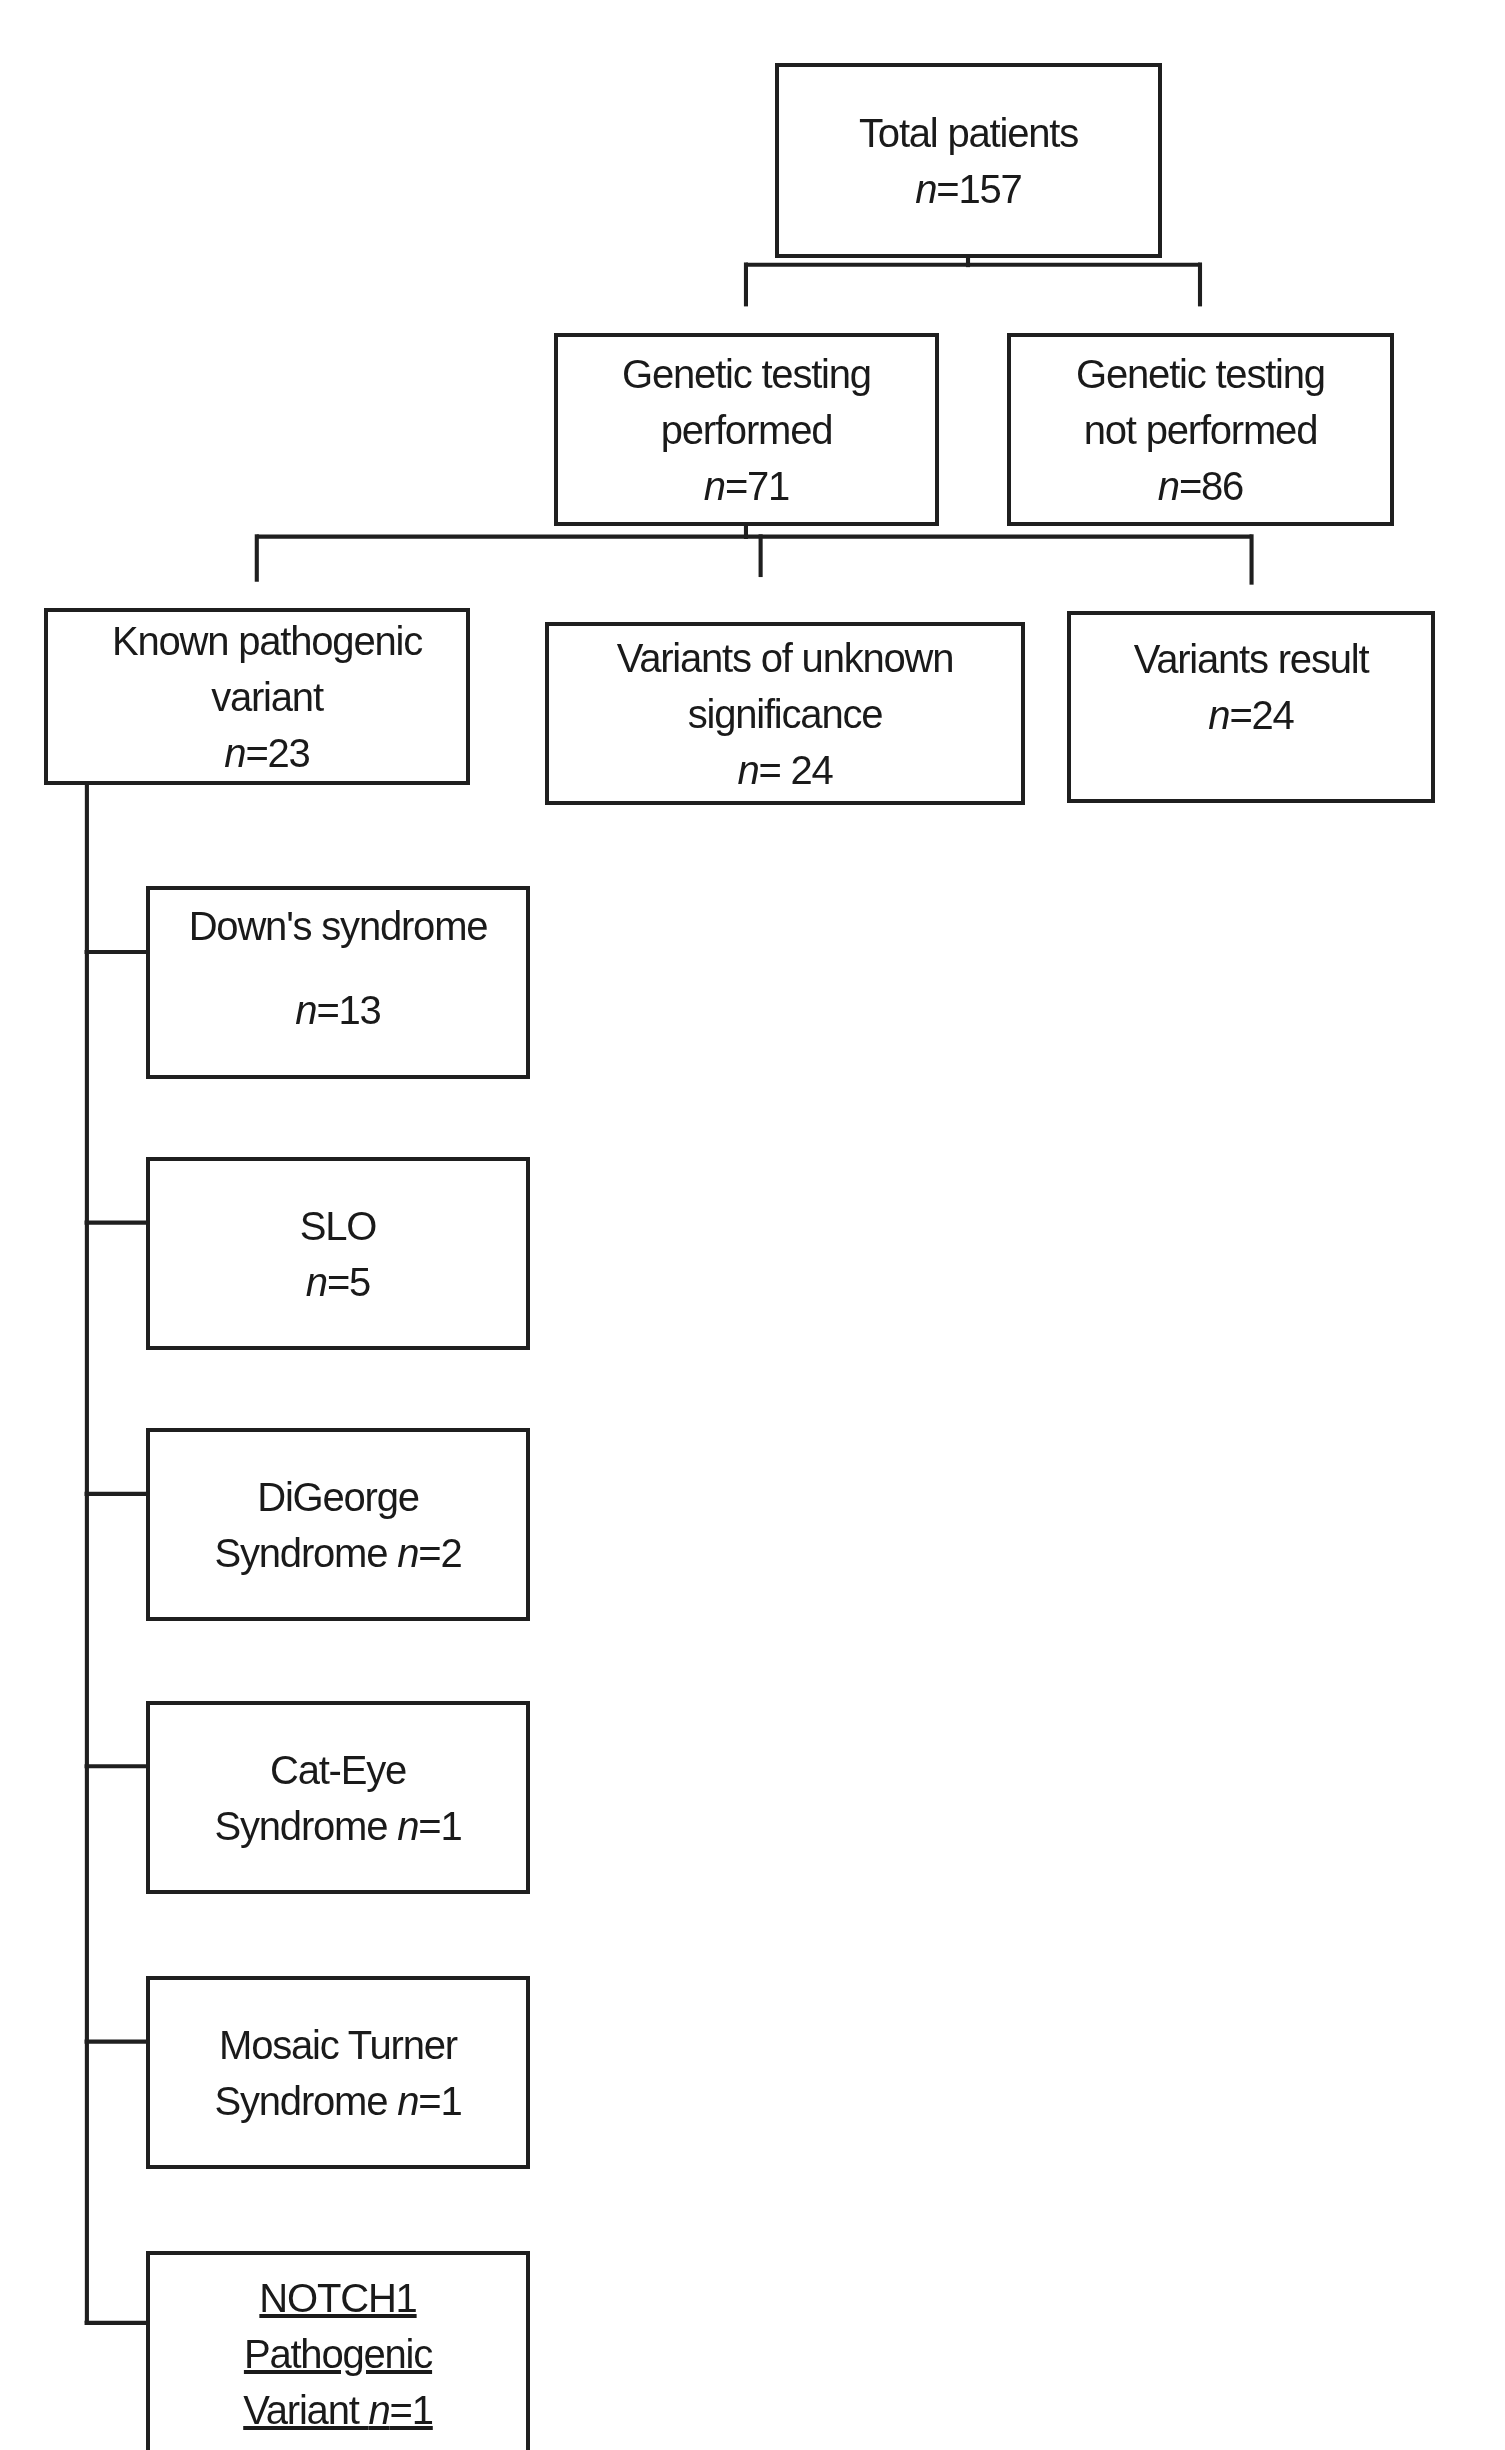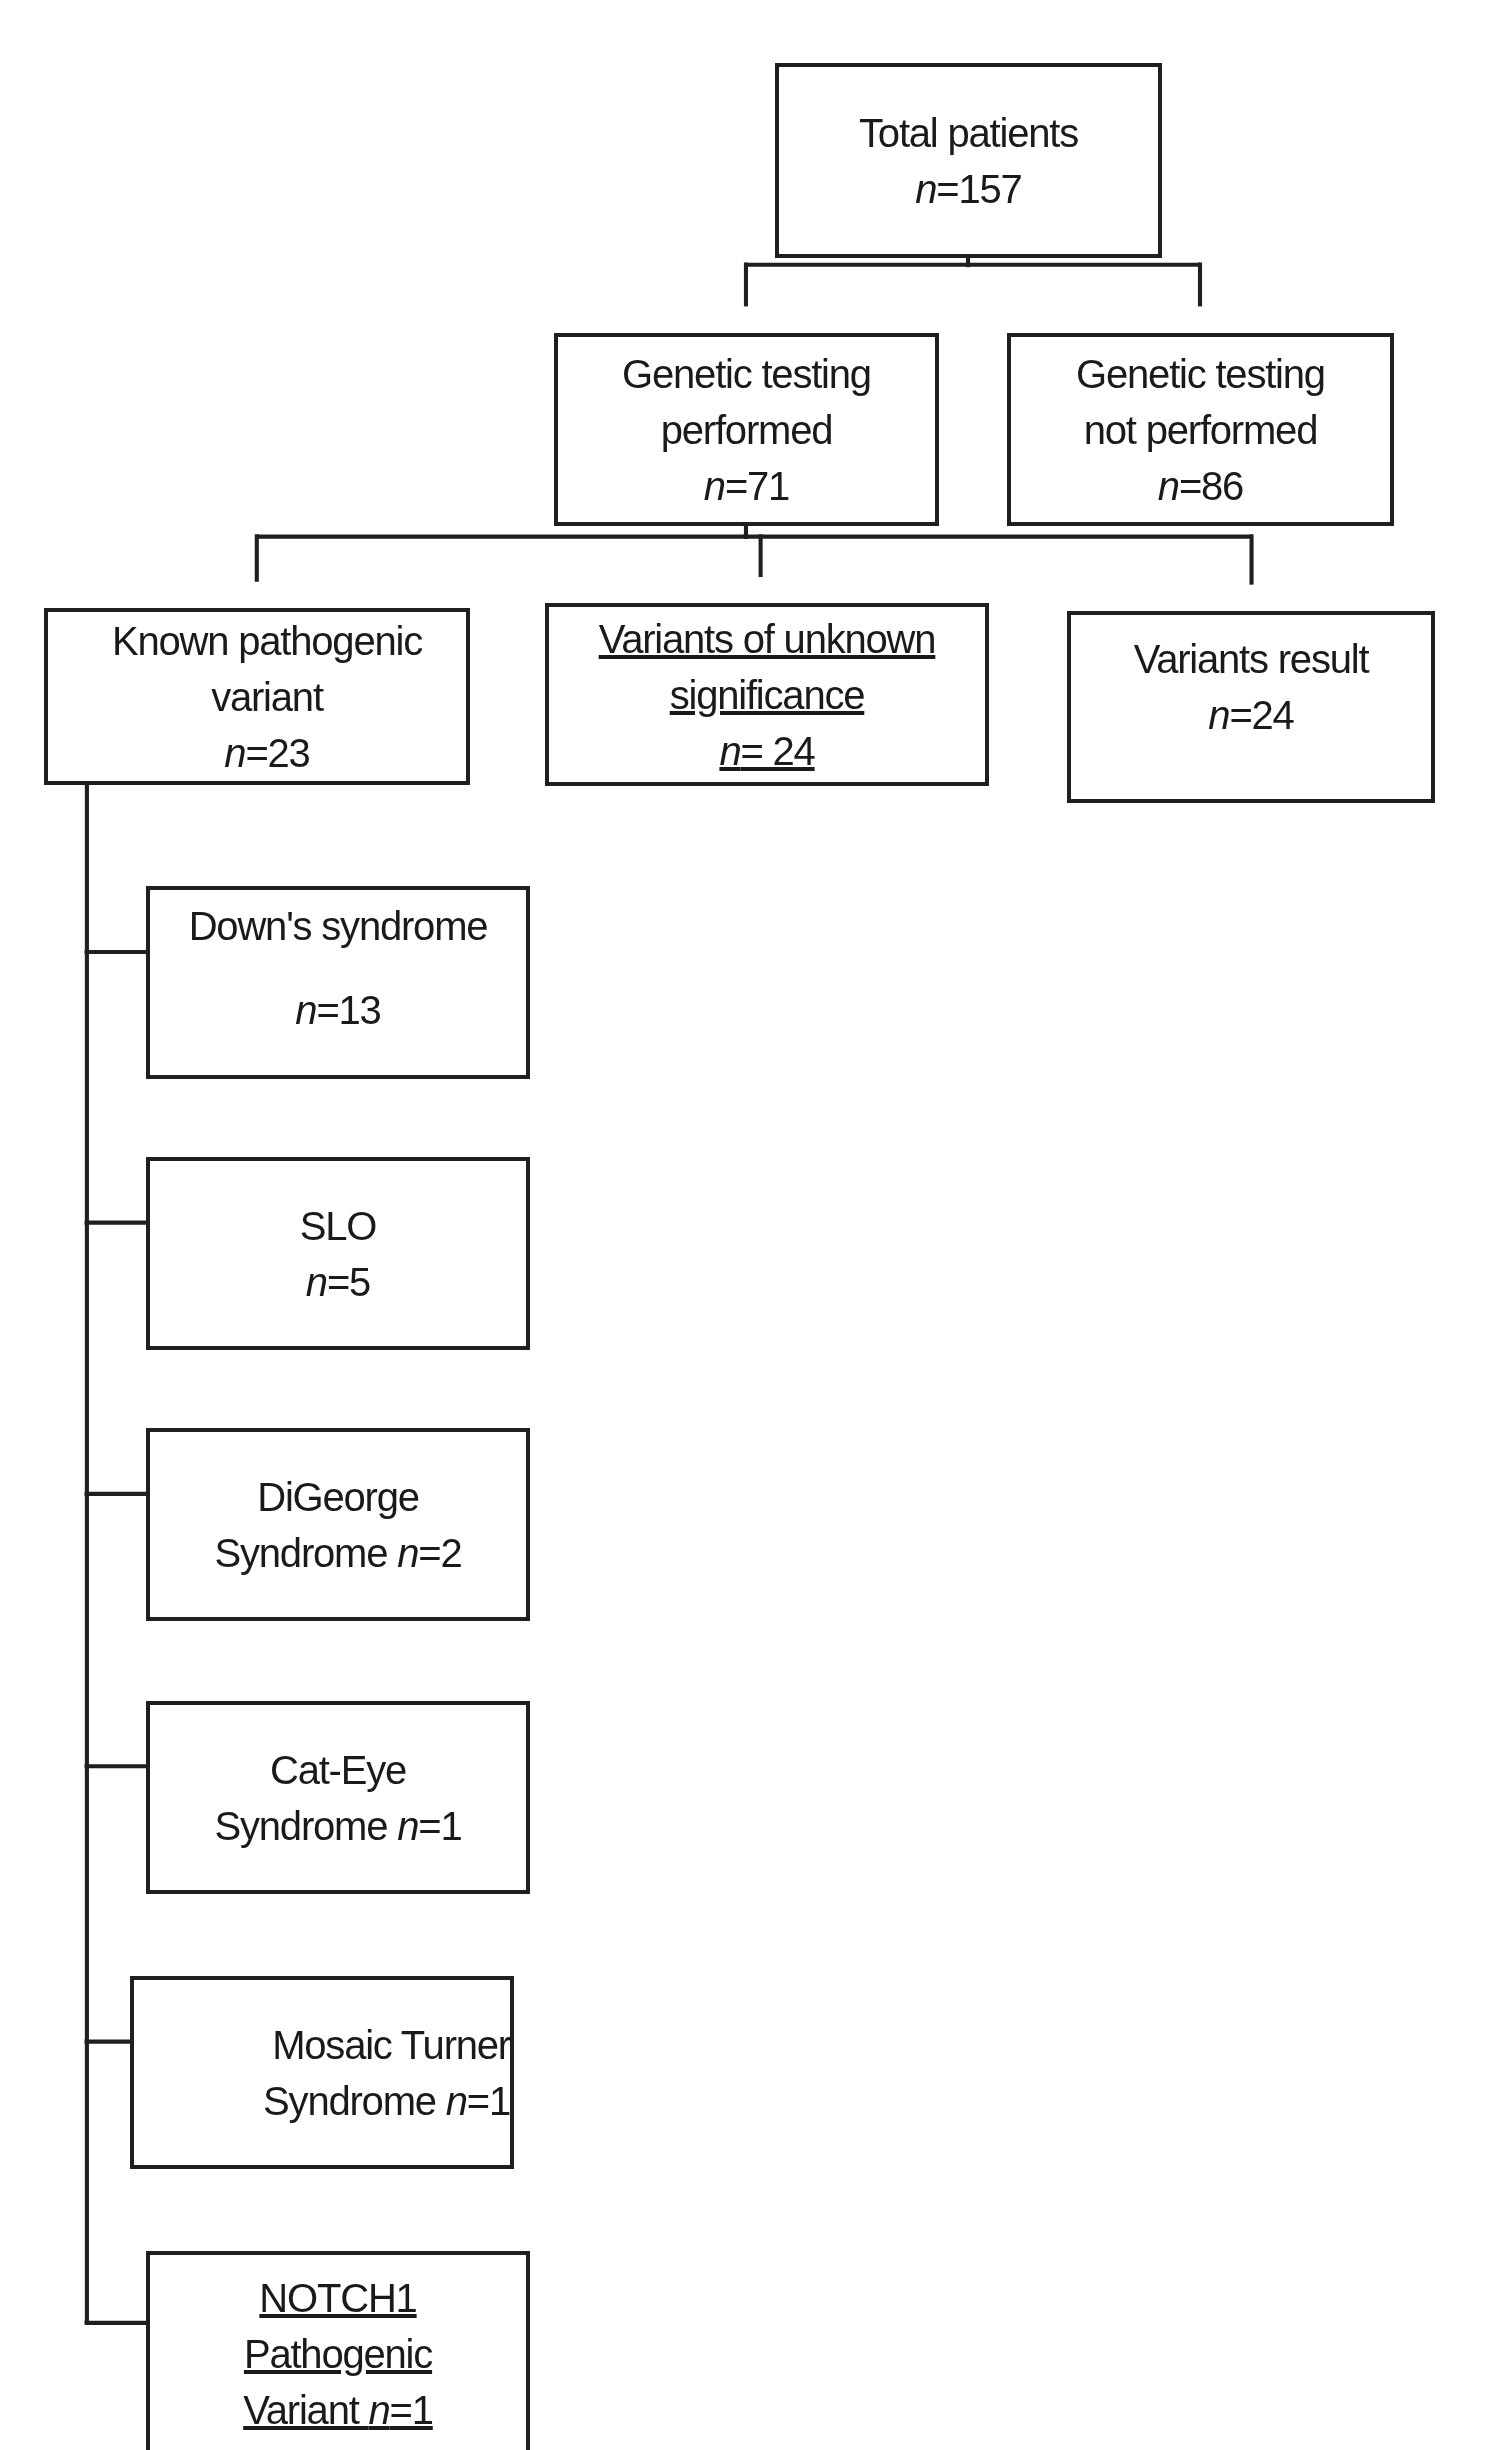--- a/index.html
+++ b/index.html
@@ -48,27 +48,27 @@
     margin-top: 31px;
   }
   .node .line { white-space: nowrap; }
   .node i { font-style: italic; }
 
   
   #node-total          { left: 775px; top: 32px;   width: 387px; height: 195px; }
   #node-performed      { left: 554px;  top: 302px;  width: 385px; height: 193px; }
   #node-not-performed  { left: 1007px; top: 302px;  width: 387px; height: 193px; }
   #node-known          { left: 44px;   top: 577px;  width: 426px; height: 177px; padding-left: 20px; }
-  #node-vus            { left: 545px;  top: 572px;  width: 444px; height: 183px; text-decoration: underline; }
+  #node-vus            { left: 545px;  top: 591px;  width: 480px; height: 183px; }
   #node-negative       { left: 1067px; top: 580px;  width: 368px; height: 192px; padding-bottom: 41px; }
   #node-downs          { left: 146px;  top: 855px; width: 384px; height: 193px; padding-bottom: 29px; gap: 28px; }
   #node-slo            { left: 146px;  top: 1126px; width: 384px; height: 193px; }
   #node-digeorge       { left: 146px;  top: 1397px; width: 384px; height: 193px; }
   #node-cat-eye        { left: 146px;  top: 1670px; width: 384px; height: 193px; }
-  #node-mosaic-turner  { left: 130px;  top: 1945px; width: 384px; height: 193px; align-items: flex-end; }
+  #node-mosaic-turner  { left: 146px;  top: 1945px; width: 384px; height: 193px; }
   #node-notch1         { left: 146px;  top: 2220px; width: 384px; height: 205px; text-decoration: underline; }
 </style>
 </head>
 <body>
 
 <div class="canvas">
 
   <svg class="connectors" viewBox="0 0 2570 4182" xmlns="http://www.w3.org/2000/svg">
 
     <line class="connector" x1="1652" y1="384" x2="1652" y2="456"></line>

